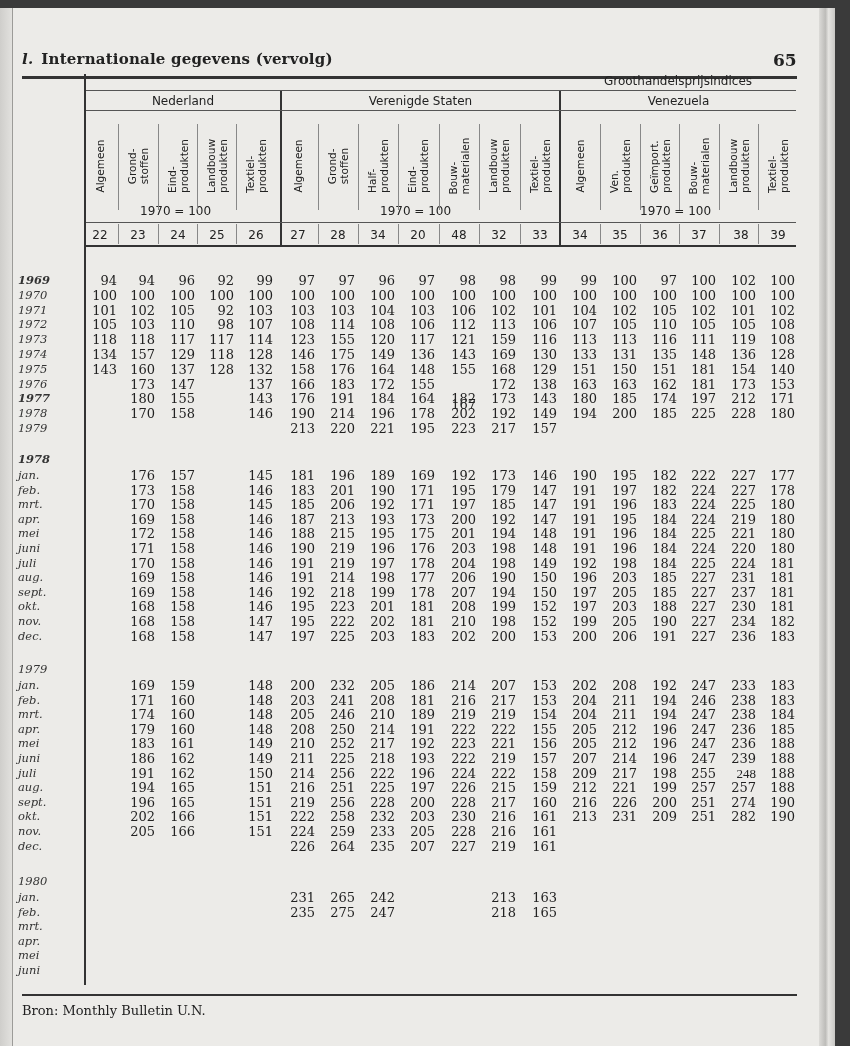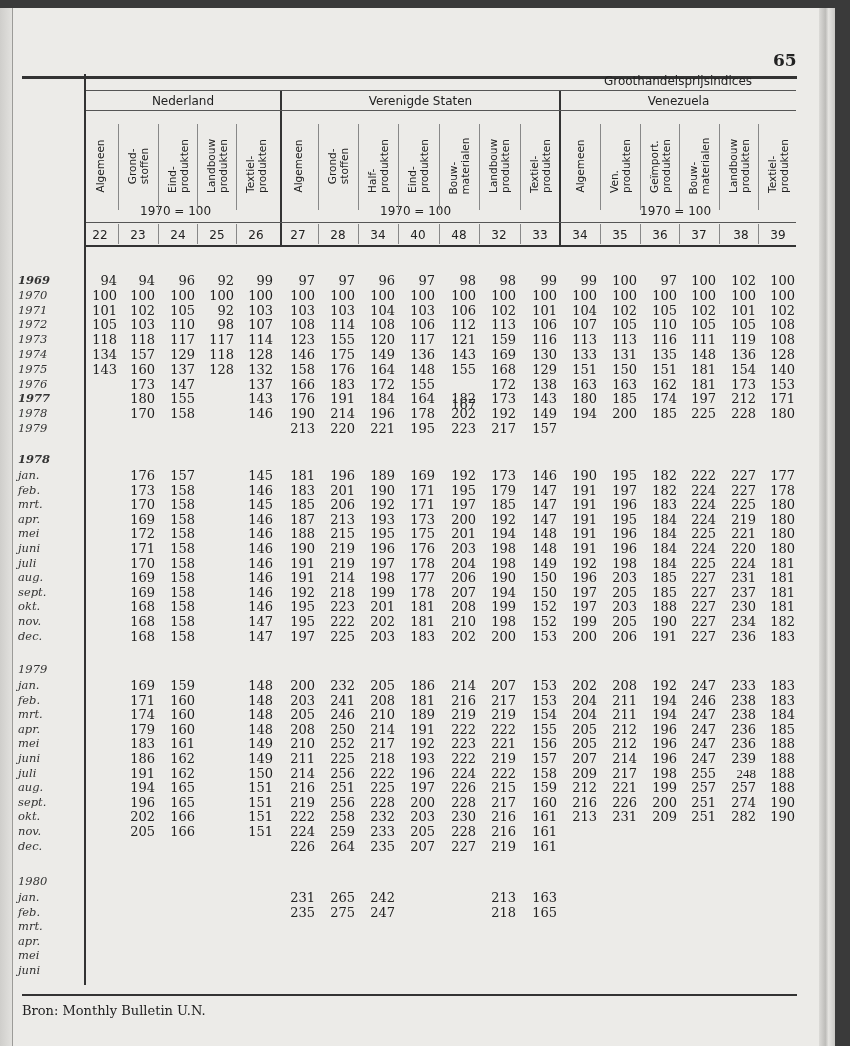--- a/index.html
+++ b/index.html
@@ -26,20 +26,23 @@
   .source{position:absolute;left:22px;top:995px;font-size:13px;color:#222;}
   .rule-bot{position:absolute;left:22px;top:986px;width:775px;height:2px;background:#333;}
 </style>
 </head>
 <body>
 
 <div class="page">
   <div class="spine"></div>
   <div class="rightedge"></div>
 
+  <div class="hdr-title">
+    <span class="sect">l.</span><span>Internationale gegevens (vervolg)</span>
+  </div>
   <div class="pagenum">65</div>
   <div class="rule-top"></div>
 
   <div id="table">
       <div class="vline" style="left: 84px; top: 66px; width: 2px; height: 911px;"></div>
       <div class="vline" style="left: 280px; top: 82px; width: 2px; height: 155px;"></div>
       <div class="vline" style="left: 559px; top: 82px; width: 2px; height: 155px;"></div>
       <div class="hline" style="left: 86px; top: 82px; width: 710px;"></div>
       <div class="hline" style="left: 86px; top: 102px; width: 710px;"></div>
       <div class="hline" style="left: 86px; top: 214px; width: 710px;"></div>
@@ -96,21 +99,21 @@
         <span>Half-
 produkten</span>
       </div>
       <div class="colnum" style="left: 358px; width: 40px; top: 220px;">34</div>
       <div class="colsep" style="left: 358px;"></div>
       <div class="numsep" style="left: 358px; top: 216px;"></div>
       <div class="colhead" style="left: 398px; width: 40px;">
         <span>Eind-
 produkten</span>
       </div>
-      <div class="colnum" style="left: 398px; width: 40px; top: 220px;">40</div>
+      <div class="colnum" style="left: 398px; width: 40px; top: 220px;">20</div>
       <div class="colsep" style="left: 398px;"></div>
       <div class="numsep" style="left: 398px; top: 216px;"></div>
       <div class="colhead" style="left: 439px; width: 40px;">
         <span>Bouw-
 materialen</span>
       </div>
       <div class="colnum" style="left: 439px; width: 40px; top: 220px;">48</div>
       <div class="colsep" style="left: 439px;"></div>
       <div class="numsep" style="left: 439px; top: 216px;"></div>
       <div class="colhead" style="left: 479px; width: 40px;">

